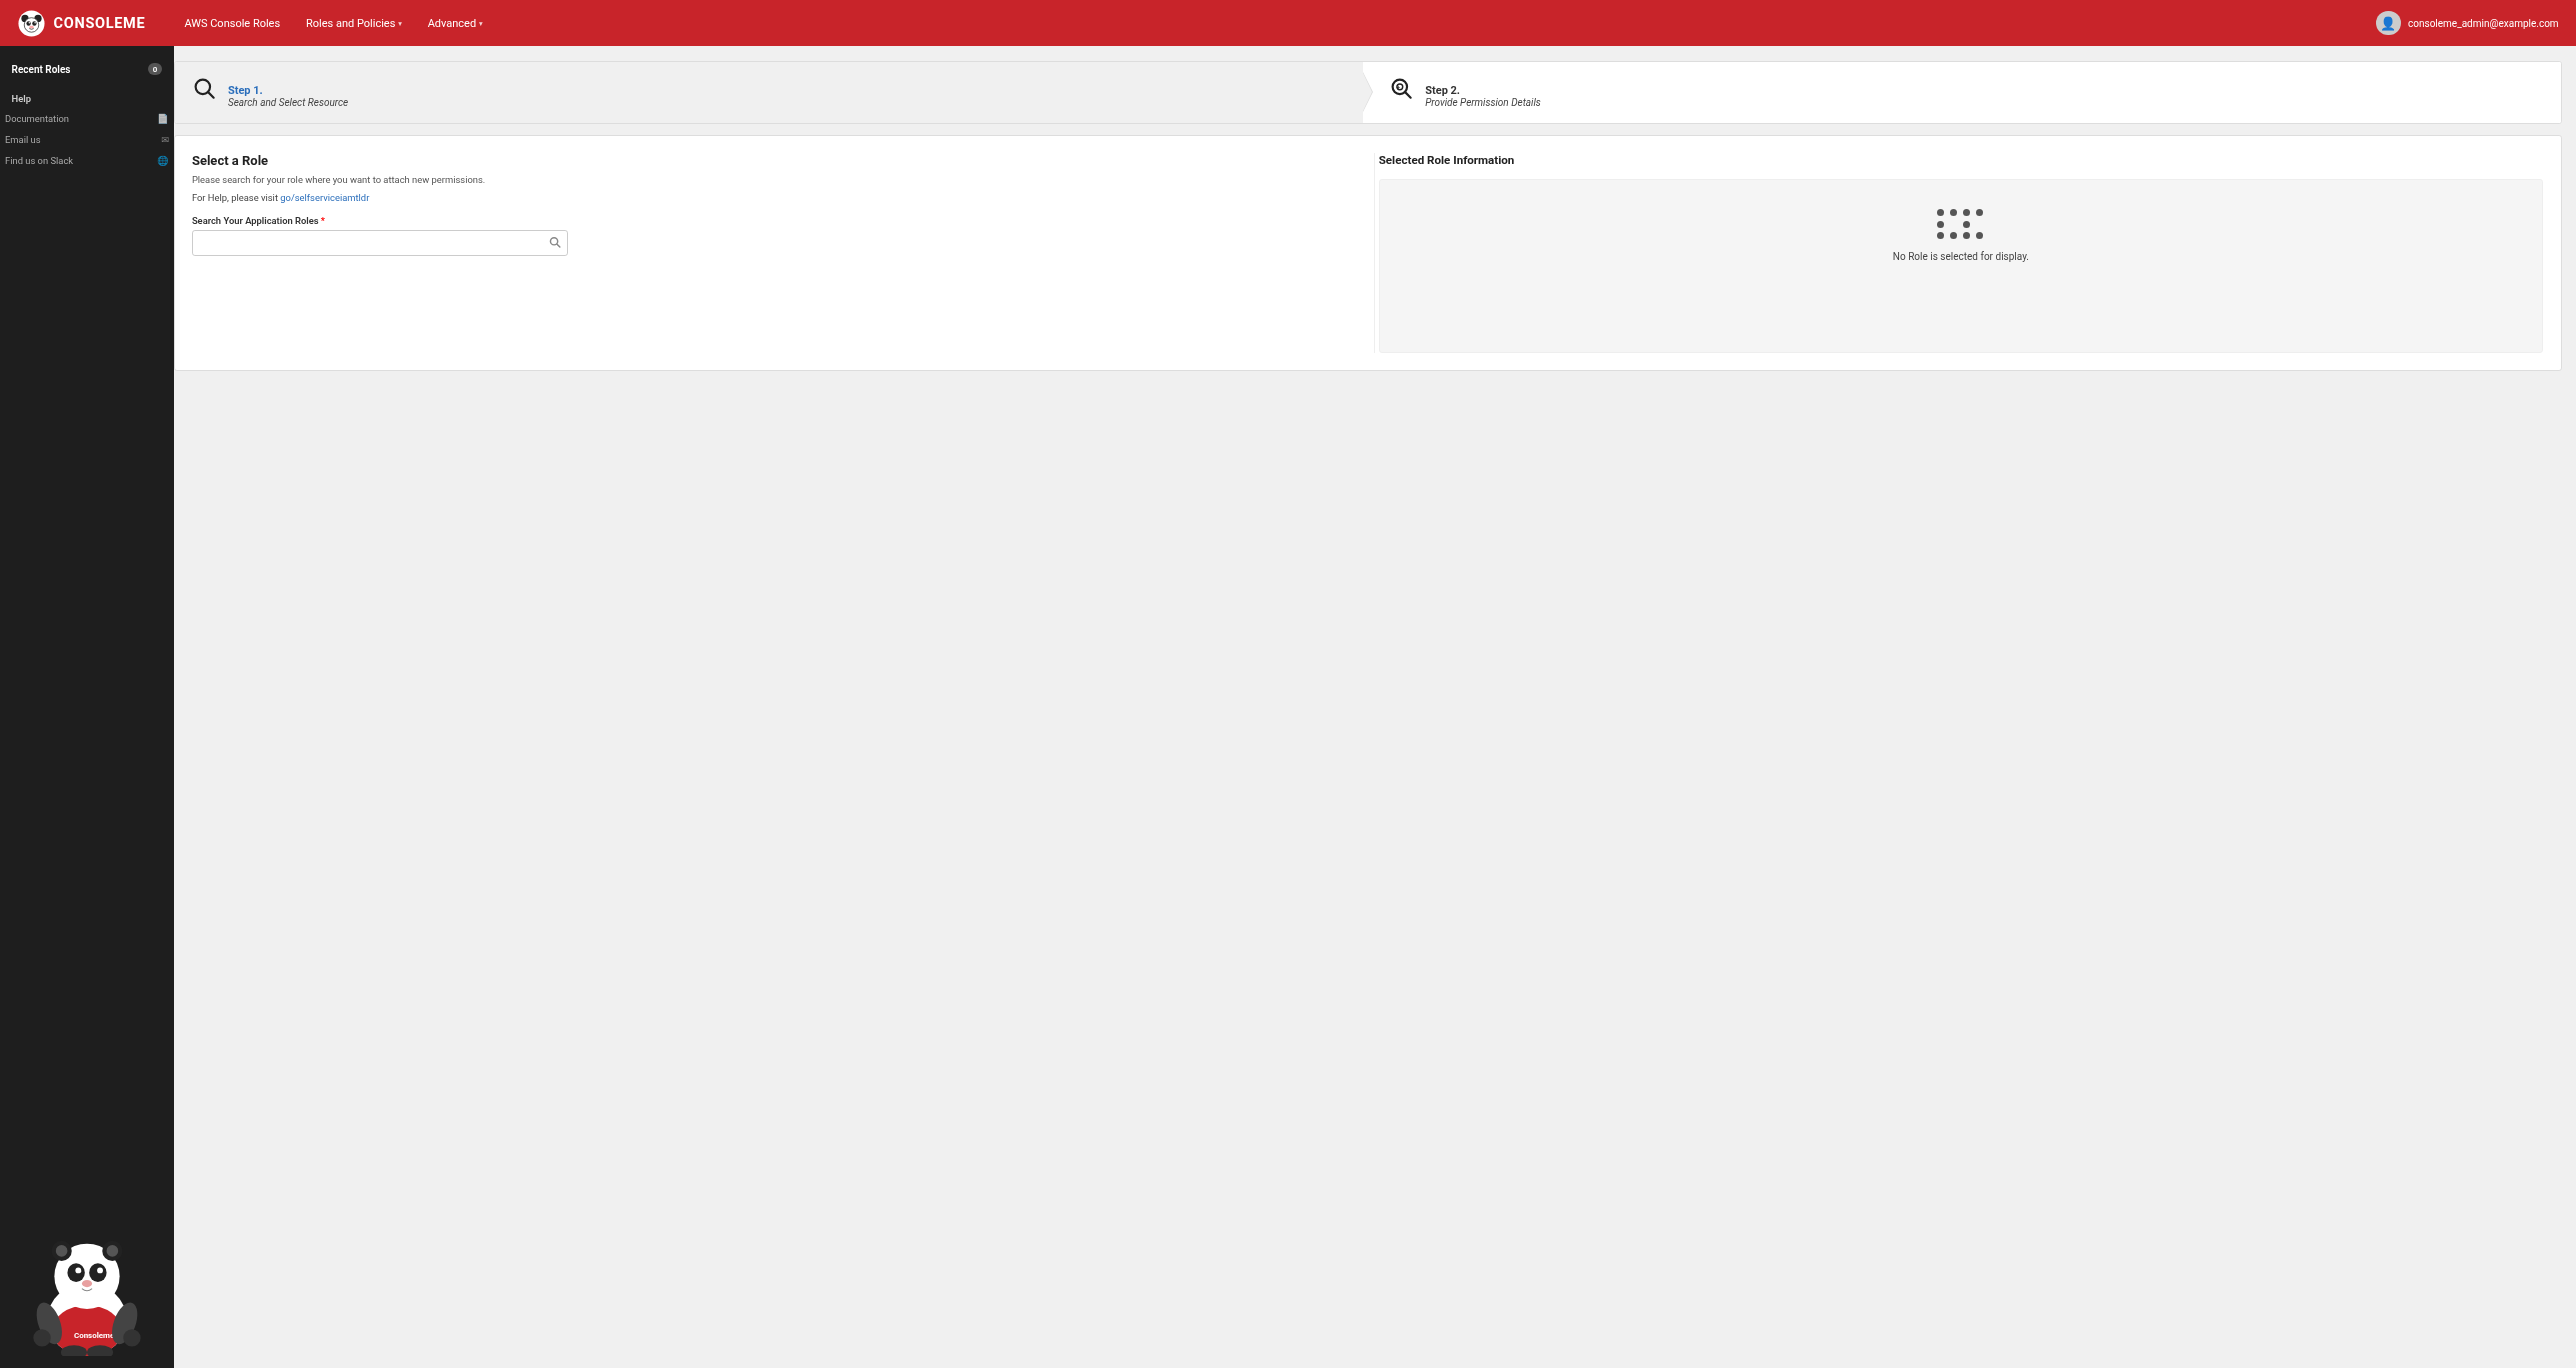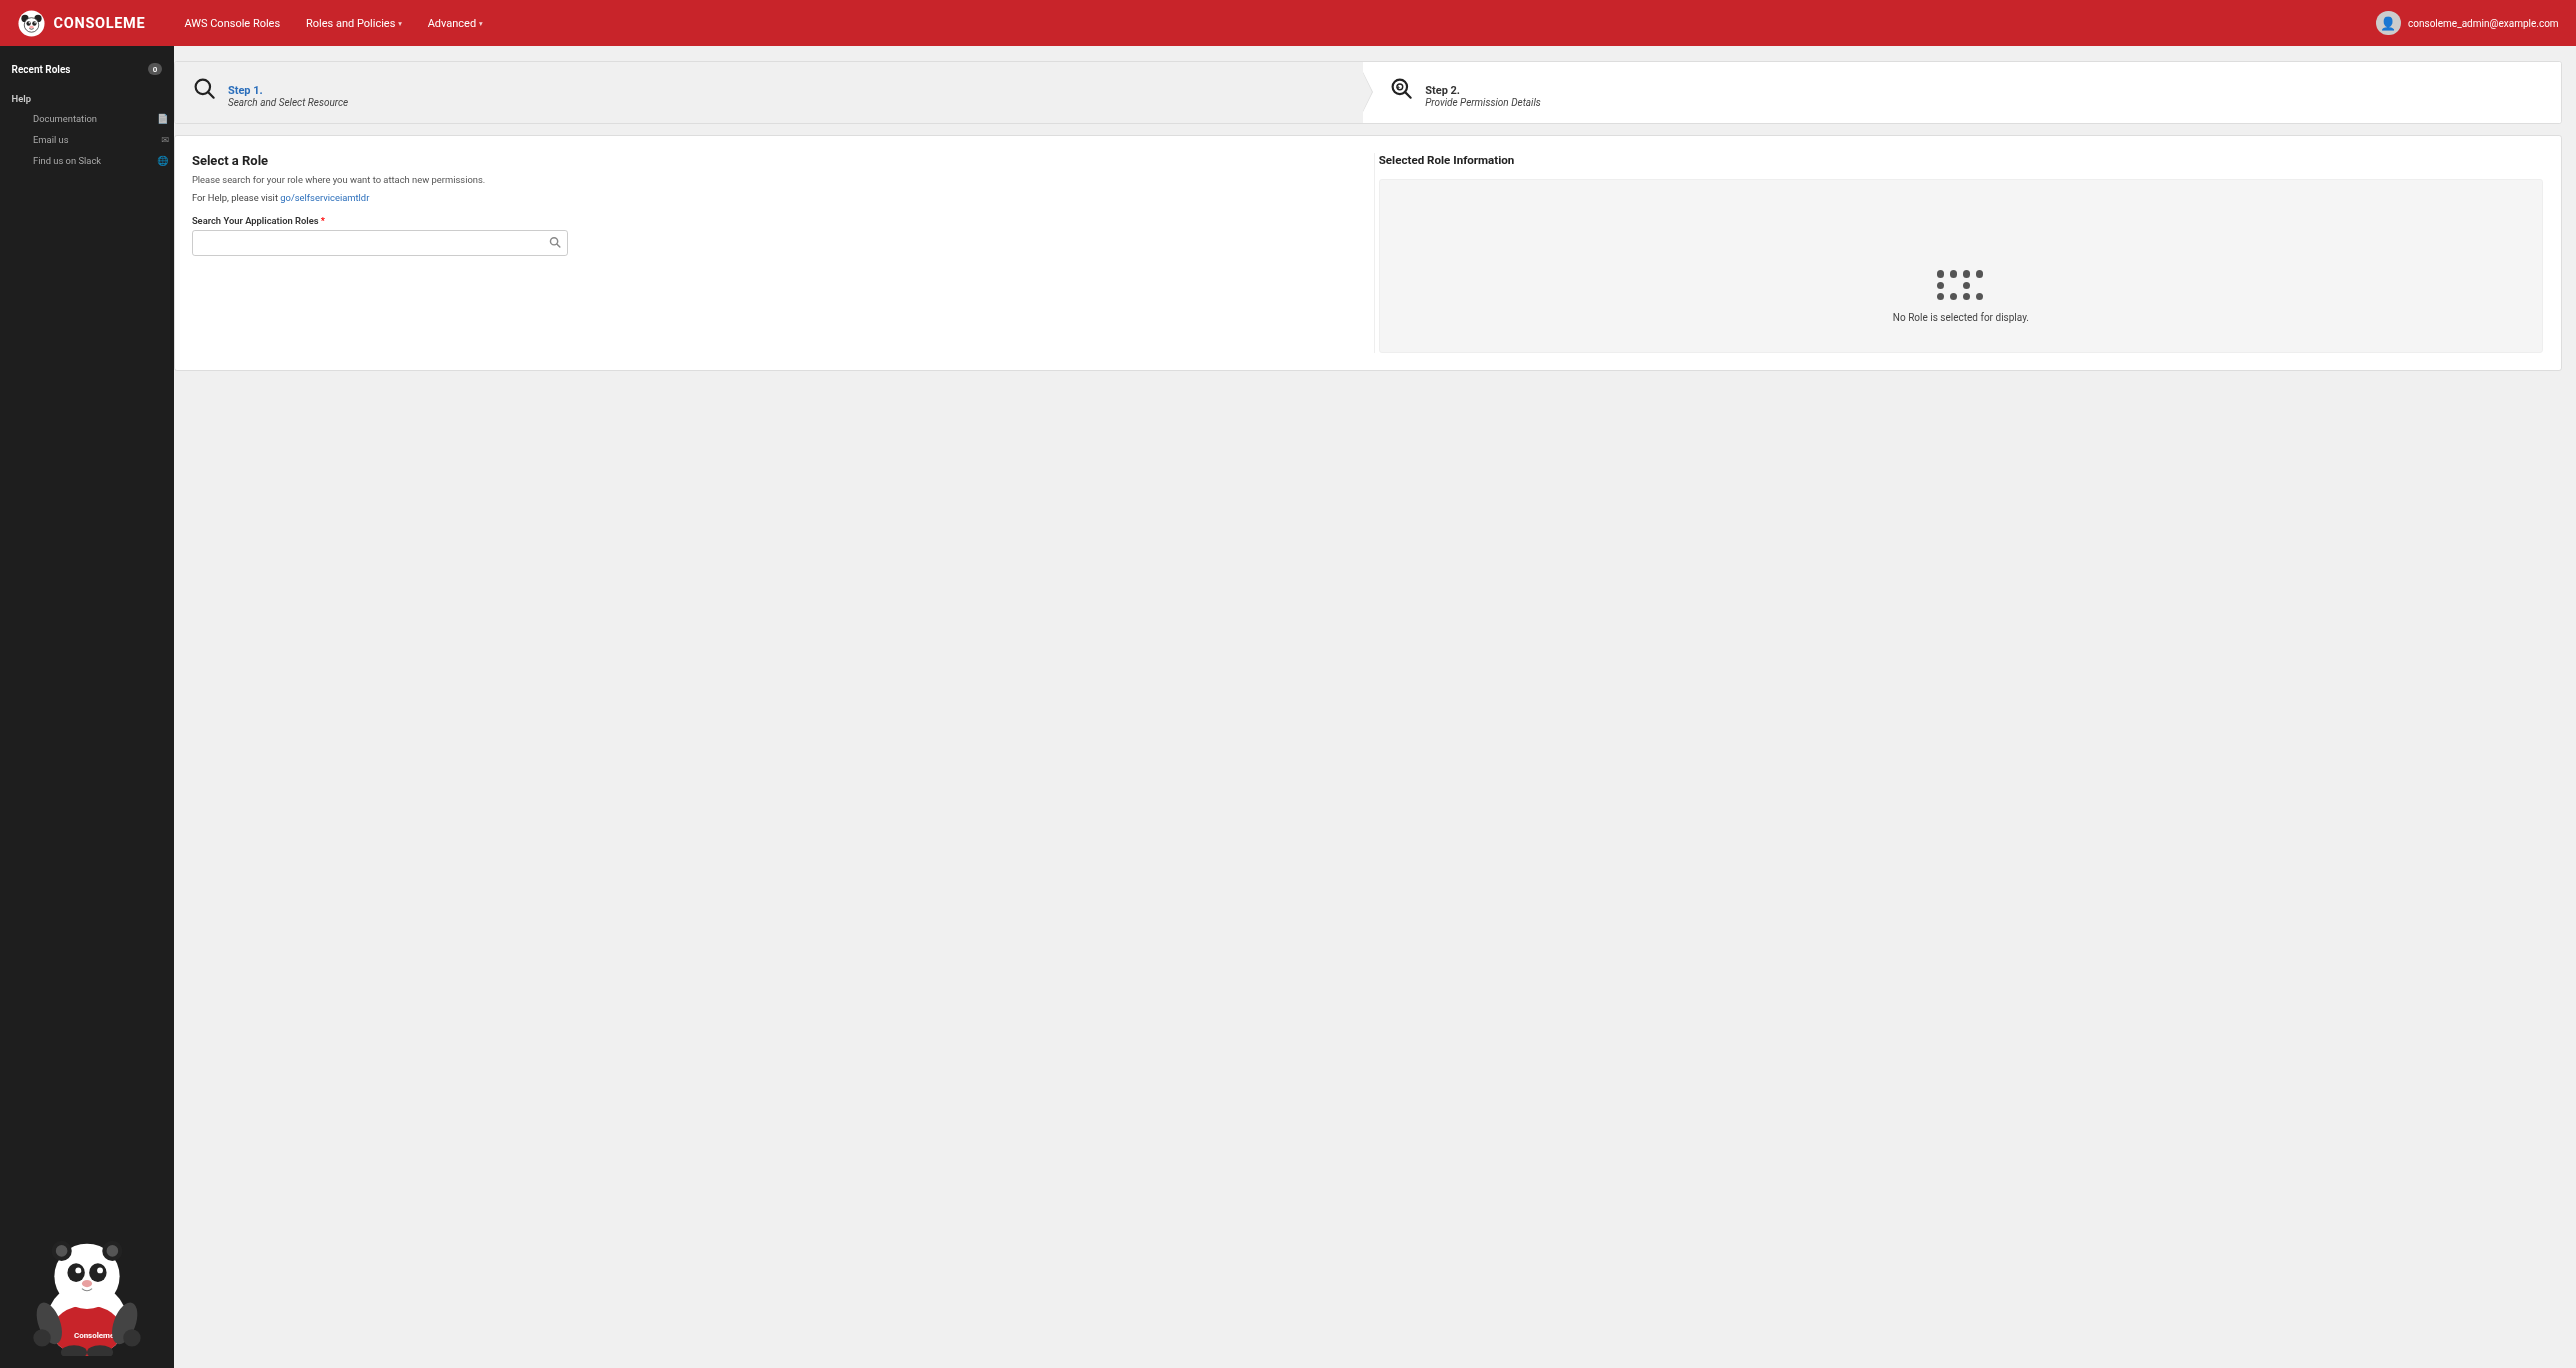--- a/index.html
+++ b/index.html
@@ -118,21 +118,20 @@
     }
     .sidebar-item {
       display: flex;
       align-items: flex-end;
       justify-content: space-between;
       padding: 5px 5px;
       font-size: 9.4px;
       color: #aaa;
       cursor: pointer;
       text-decoration: none;
-      margin-left: 28px;
     }
     .sidebar-item-icon {
       font-size: 9.4px;
       opacity: 0.7;
     }
     .sidebar-panda {
       margin-top: auto;
       display: flex;
       justify-content: center;
       padding: 11.6px 0 0;
@@ -324,21 +323,21 @@
     }
 
     
     .no-role-box {
       background: #f5f5f5;
       border: 0.7px solid #eee;
       border-radius: 2.9px;
       display: flex;
       flex-direction: column;
       align-items: center;
-      justify-content: flex-end;
+      justify-content: flex-start;
       padding: 29px 14.5px;
       min-height: 174px;
     }
     .dots-icon {
       display: grid;
       grid-template-columns: repeat(4, 8.7px);
       gap: 4.3px;
       margin-bottom: 11.6px;
     }
     .dot {

